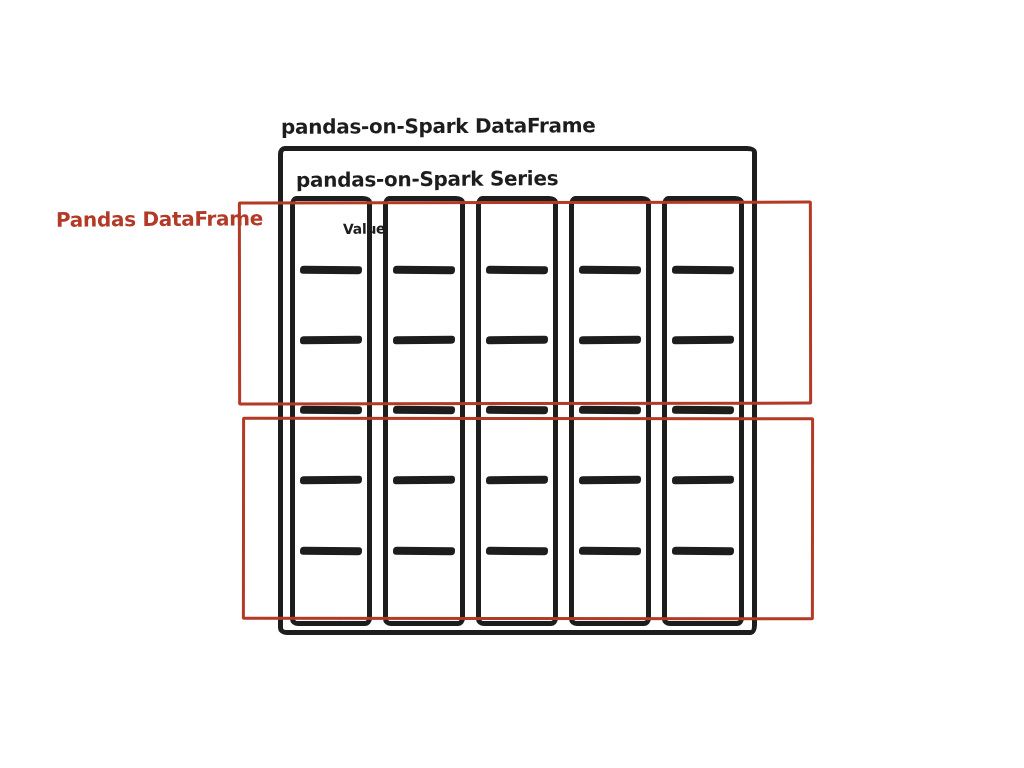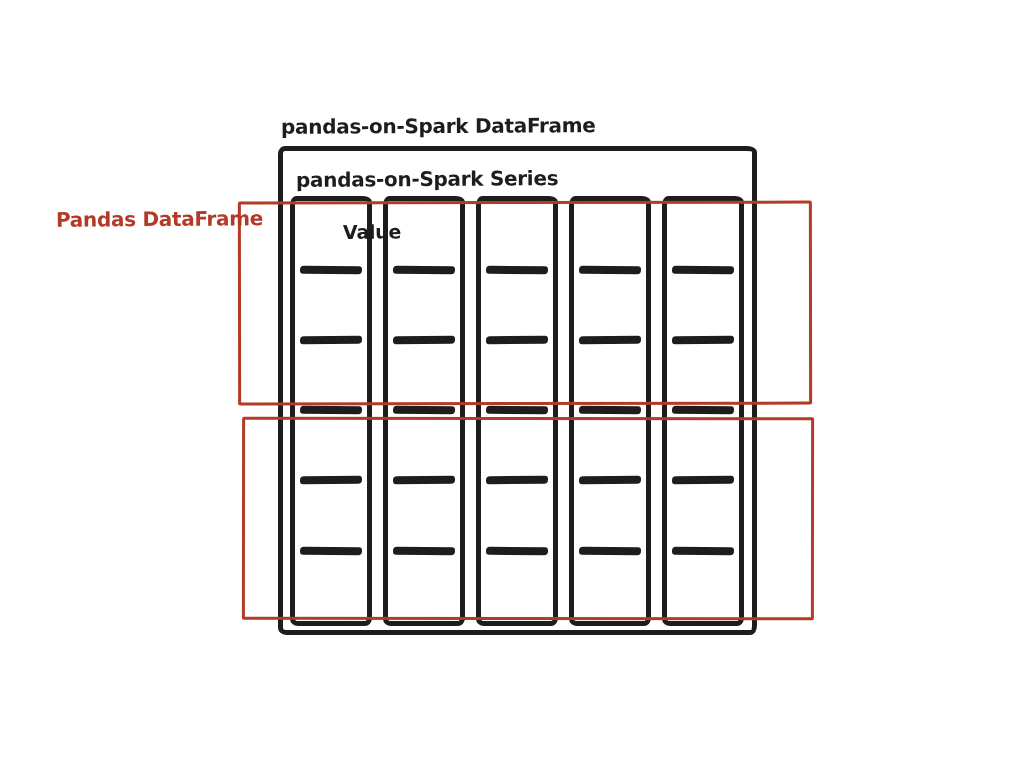--- a/index.html
+++ b/index.html
@@ -64,21 +64,21 @@
     height: 430px;
     border: 5px solid var(--ink);
     border-radius: 6px 9px 7px 8px / 9px 6px 8px 7px;
     background: transparent;
   }
   .value-label {
     position: absolute;
     left: 0; right: 0;
     top: 20px;
     text-align: center;
-    font-size: 19px;
+    font-size: 14px;
     font-weight: bold;
     letter-spacing: -0.3px;
     transform: rotate(-0.5deg);
     padding-left: 48px;
   }
   .dash {
     position: absolute;
     left: 5px;
     width: 62px;
     height: 8px;

